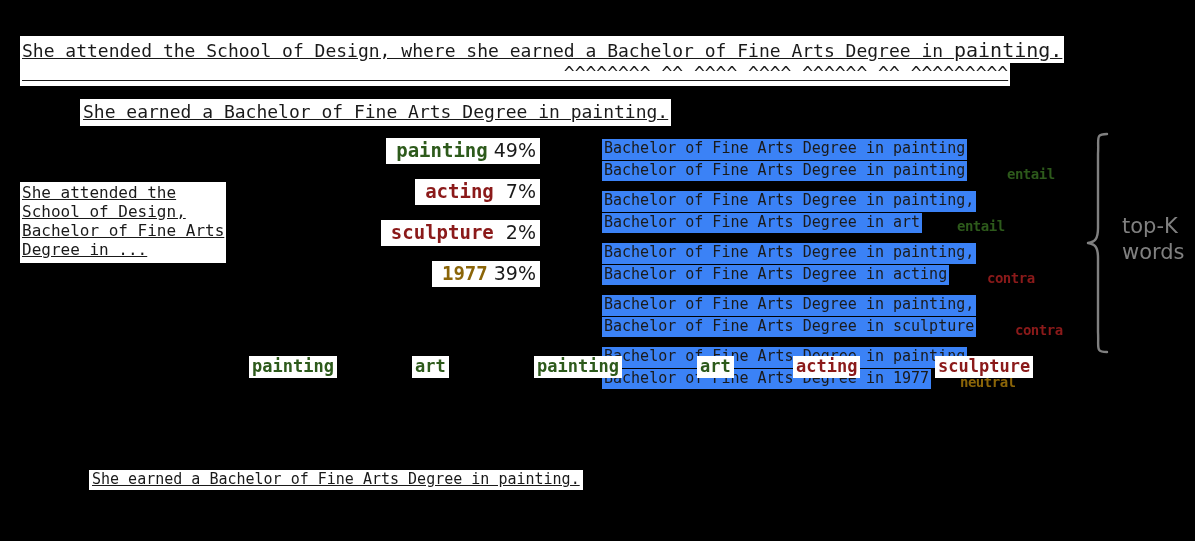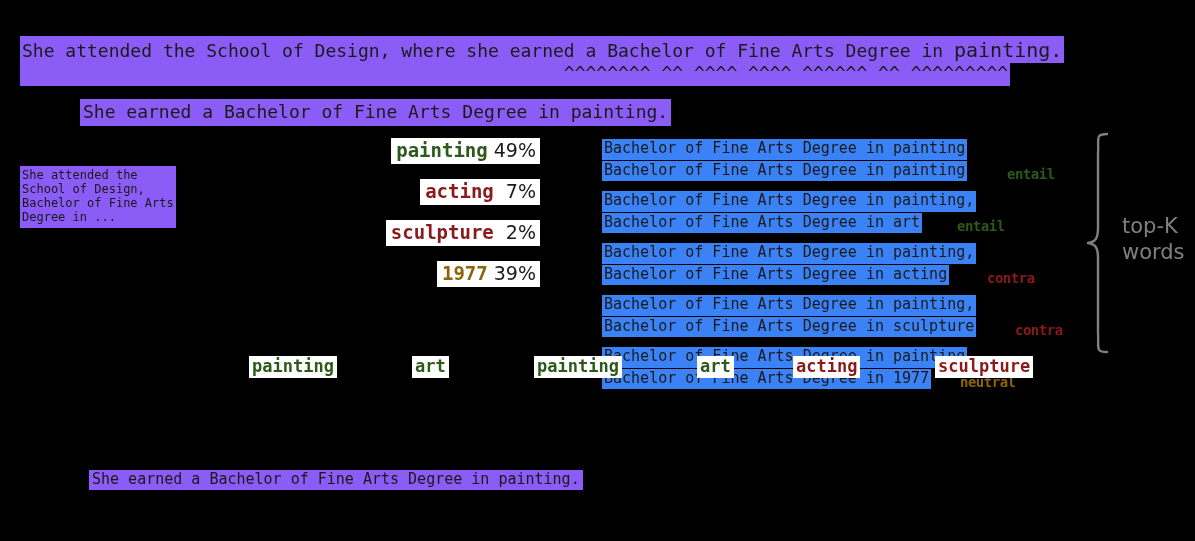--- a/index.html
+++ b/index.html
@@ -11,25 +11,26 @@
     width: 1195px;
     height: 541px;
     position: relative;
     overflow: hidden;
     font-family: "DejaVu Sans Mono", monospace;
   }
   .abs { position: absolute; }
 
   
   .hl {
-    background: #8b5cf6;
+    background: #ffffff;
     color: #1a1a1a;
     white-space: pre;
     font-family: "DejaVu Sans Mono", monospace;
     line-height: 1.0;
+    text-decoration: underline;
   }
 
   
   #src-sentence {
     left: 20px;
     top: 36px;
     font-size: 18px;
     padding: 4px 2px 3px 2px;
     letter-spacing: 0px;
   }
@@ -50,22 +51,22 @@
   #hyp-line {
     left: 80px;
     top: 99px;
     font-size: 18px;
     padding: 4px 3px 5px 3px;
   }
 
   
   #premise-box {
     left: 20px;
-    top: 166px;
-    font-size: 12px;
+    top: 182px;
+    font-size: 16px;
     padding: 2px 2px 3px 2px;
     line-height: 1.18;
   }
 
   
   #word-col {
     left: 240px;
     top: 138px;
     width: 300px;
   }
@@ -73,21 +74,21 @@
     height: 41px;
     display: flex;
     justify-content: flex-end;
     align-items: flex-start;
   }
   .word-chip {
     background: #ffffff;
     white-space: pre;
     font-size: 19px;
     font-weight: bold;
-    padding: 3px 4px 4px 5px;
+    padding: 3px 4px 4px 10px;
     line-height: 1.0;
     display: inline-block;
   }
   .word-chip .pct {
     color: #1a1a1a;
     font-weight: normal;
     font-family: "DejaVu Sans", sans-serif;
     font-size: 19px;
   }
 

